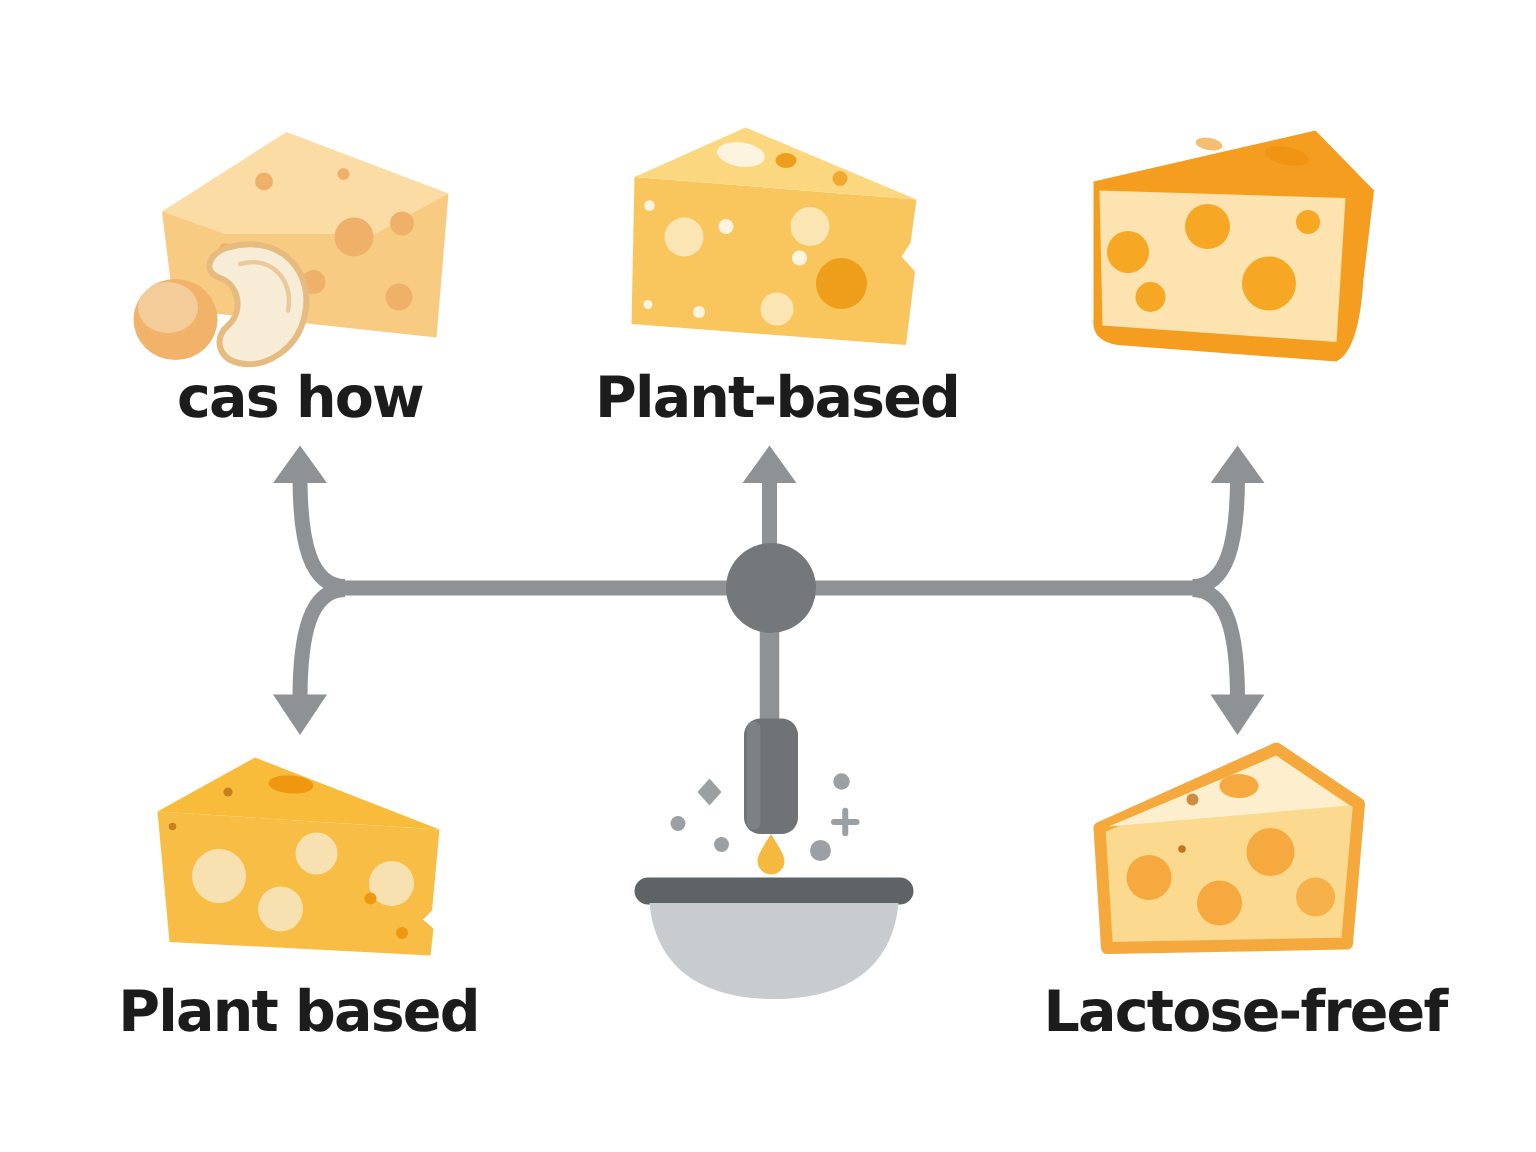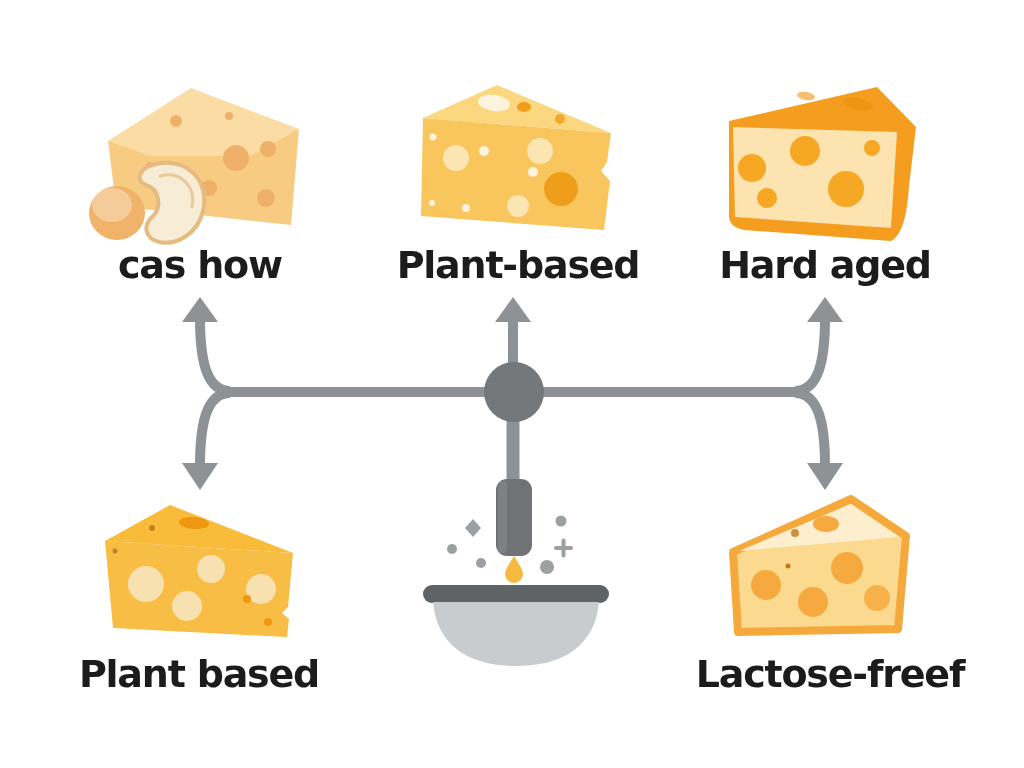--- a/index.html
+++ b/index.html
@@ -139,16 +139,15 @@
         <circle cx="847" cy="568" r="16" style="fill:var(--c5-hole,#f5a93f);"></circle>
         <circle cx="813" cy="602" r="15" style="fill:var(--c5-hole,#f5a93f);"></circle>
         <circle cx="877" cy="598" r="13" style="fill:var(--c5-hole,#f5a93f);" opacity="0.85"></circle>
         <circle cx="788" cy="566" r="2.5" style="fill:var(--c5-freckle,#c2751d);"></circle>
       </g>
     </g>
   </svg>
 
   <div class="node-label" style="left:40px;top:244px;width:320px;">cas how</div>
   <div class="node-label" style="left:358px;top:244px;width:320px;">Plant-based</div>
-  <div class="node-label" style="left:665px;top:244px;width:320px;">Hard aged</div>
   <div class="node-label" style="left:670px;top:653px;width:320px;">Lactose-freef</div>
   <div class="node-label" style="left:39px;top:653px;width:320px;">Plant based</div>
 </div>
 
 </body></html>

